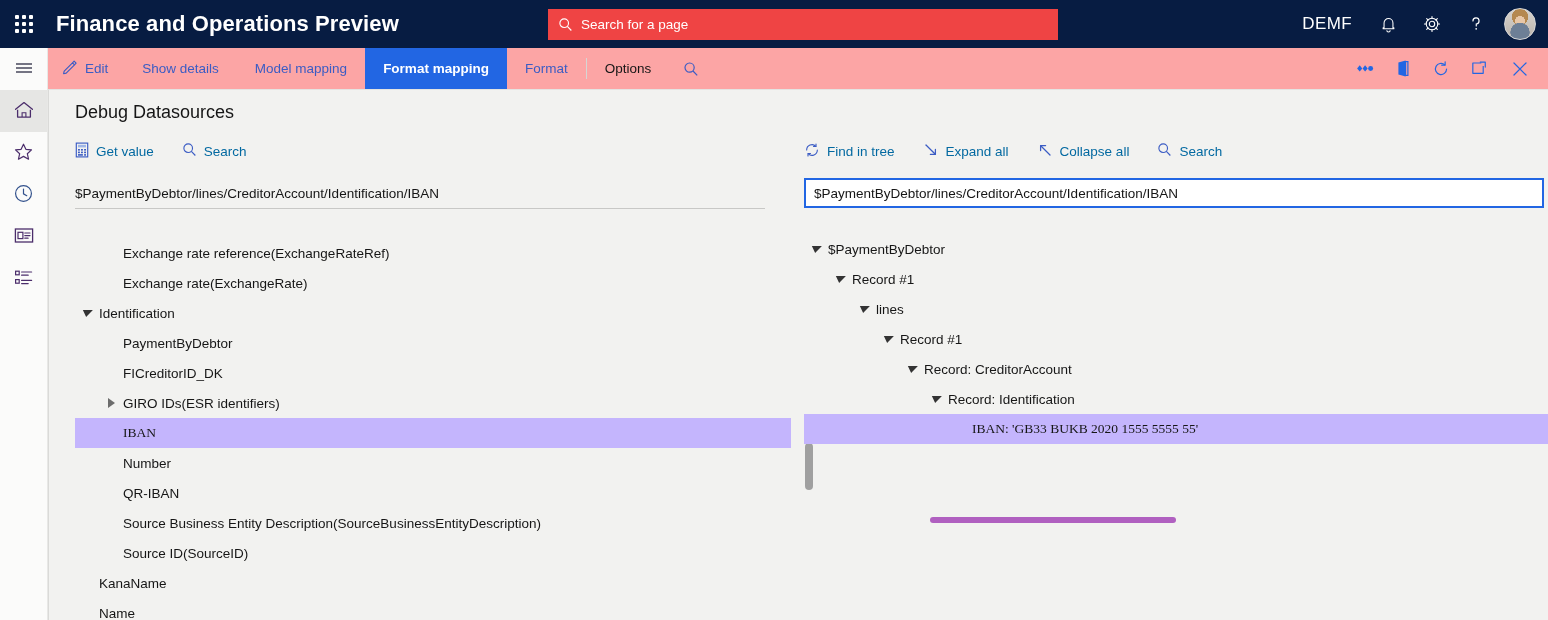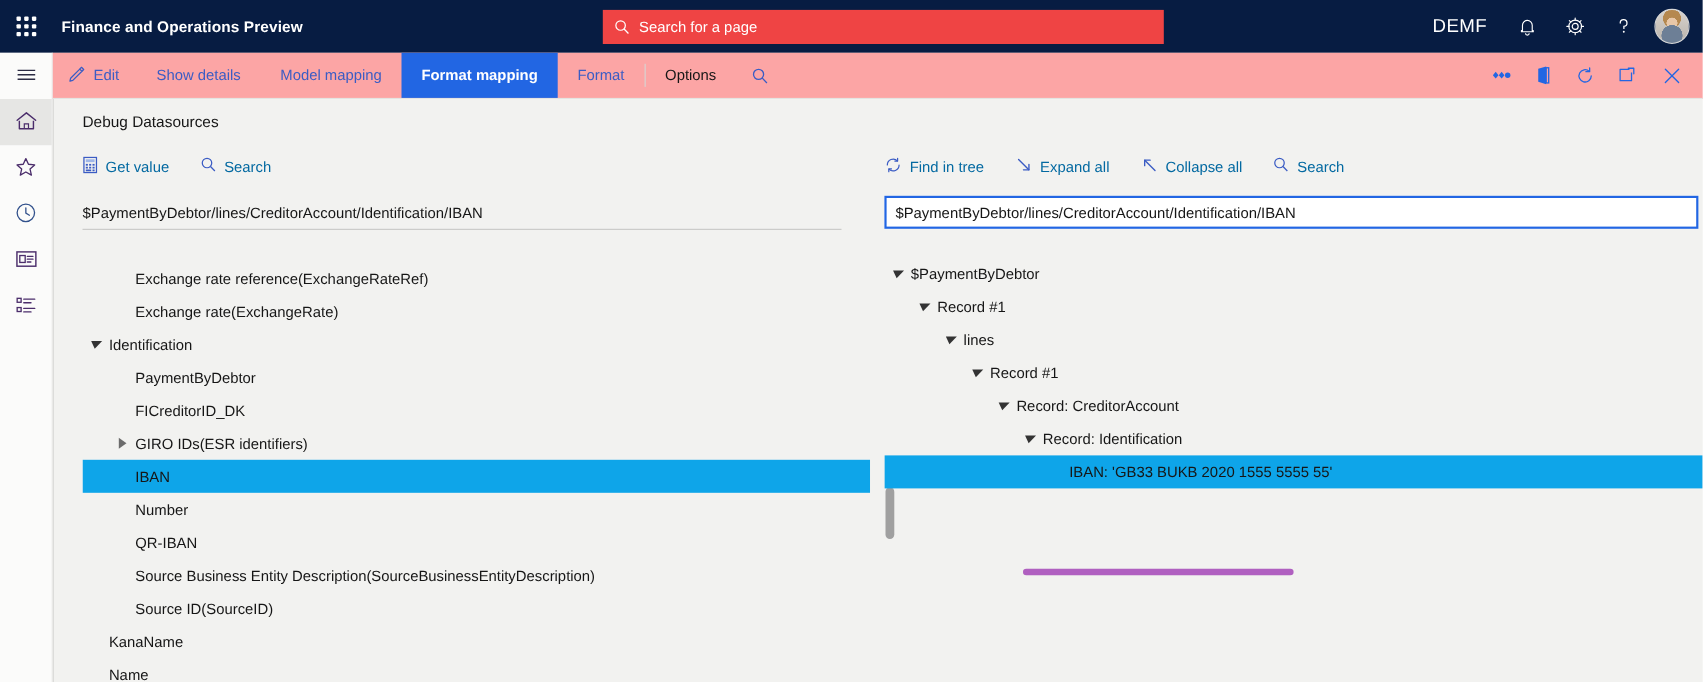--- a/index.html
+++ b/index.html
@@ -46,21 +46,21 @@
     gap: 3px;
   }
   .waffle-grid i {
     display: block;
     width: 4px;
     height: 4px;
     background: #ffffff;
     border-radius: 1px;
   }
   .app-title {
-    font-size: 14px;
+    font-size: 22px;
     font-weight: bold;
     letter-spacing: .1px;
     margin-left: 8px;
     white-space: nowrap;
   }
   .search-wrap {
     position: absolute;
     left: 548px;
     top: 9px;
     width: 510px;
@@ -191,21 +191,21 @@
     left: 48px;
     top: 90px;
     right: 0;
     bottom: 0;
     background: #f2f2f0;
     border-left: 1px solid #dadad8;
     box-sizing: border-box;
     overflow: hidden;
   }
   .page-head {
-    font-size: 14px;
+    font-size: 18px;
     color: #161616;
     padding: 12px 0 0 26px;
   }
   .panes {
     position: absolute;
     top: 40px;
     left: 0;
     right: 0;
     bottom: 0;
     display: flex;
@@ -273,21 +273,21 @@
   .tree-right { left: 13px; }
   .tnode {
     display: flex;
     align-items: center;
     height: 30px;
     font-size: 13.5px;
     color: #161616;
     cursor: pointer;
     white-space: nowrap;
   }
-  .tnode.sel { background: #0ea5e9; }
+  .tnode.sel { background: #c4b5fd; font-family: Liberation Serif, serif; }
   .tw {
     width: 24px;
     flex: 0 0 24px;
     display: flex;
     align-items: center;
     justify-content: center;
   }
   .caret-down {
     width: 0; height: 0;
     border-left: 5px solid transparent;

